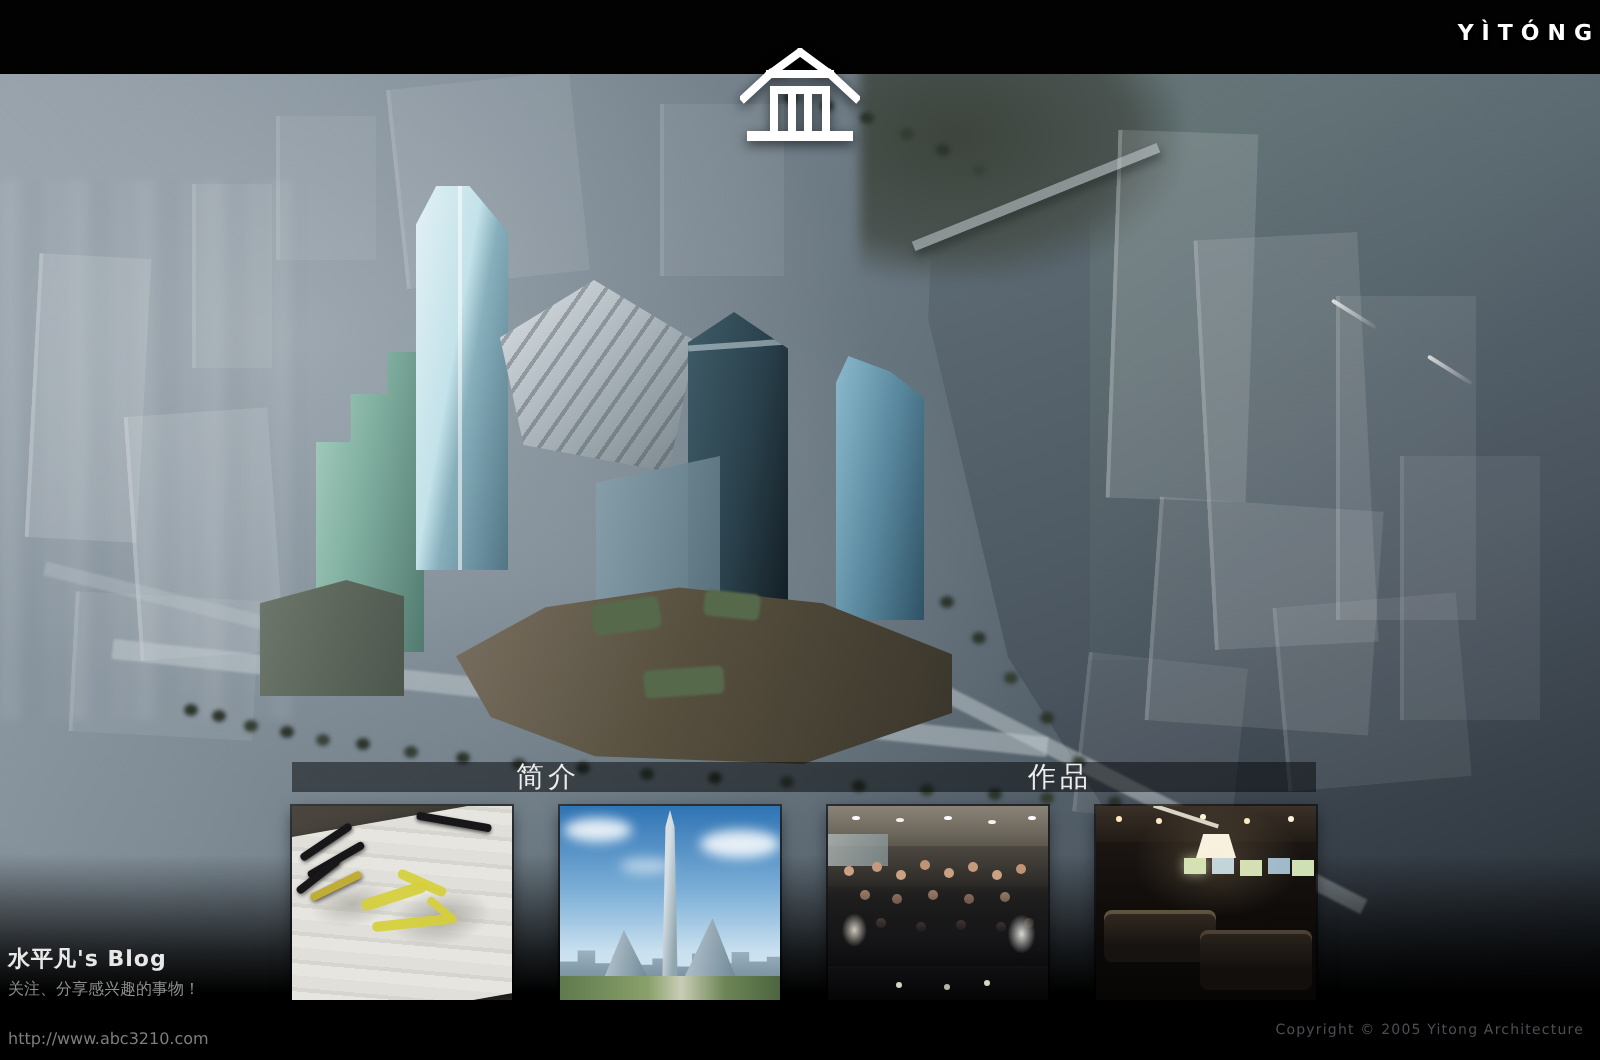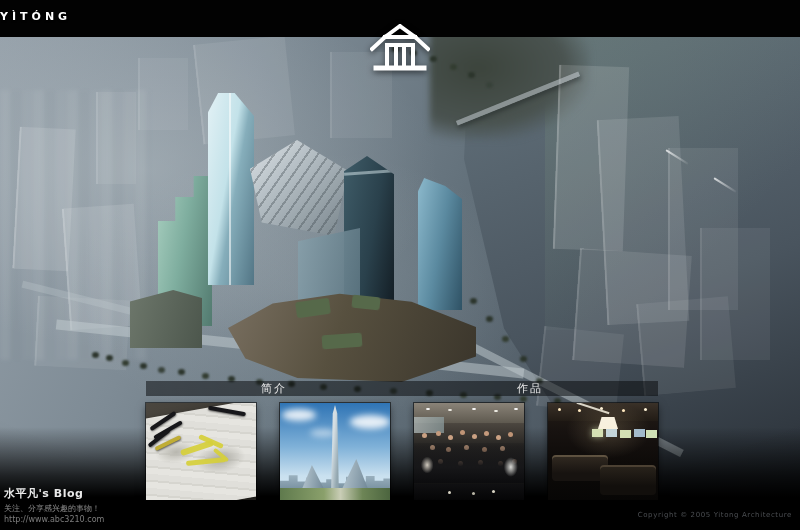--- a/index.html
+++ b/index.html
@@ -79,29 +79,29 @@
   .tr3{left:392px;top:46px;box-shadow:18px 4px #313b33,38px 10px #2c352c,58px 18px #333d31,76px 26px #2c352c,94px 36px #38423a;}
 
   .fade-bottom{position:absolute;left:0;right:0;bottom:33px;height:70px;background:linear-gradient(180deg,rgba(0,0,0,0) 0%,rgba(0,0,0,.75) 70%,#000 100%);}
   .vignette{position:absolute;inset:0;background:radial-gradient(ellipse 120% 90% at 50% 40%,transparent 60%,rgba(0,0,0,.35) 100%);}
 
   
   .topbar{position:absolute;left:0;top:0;width:800px;height:37px;background:#020202;z-index:5;}
   .bottombar{position:absolute;left:0;bottom:0;width:800px;height:33px;background:#000;z-index:5;}
 
   
-  .brand{position:absolute;left:0;right:0;top:10px;text-align:left;z-index:6;cursor:pointer;}
+  .brand{position:absolute;left:0;right:0;top:10px;text-align:right;z-index:6;cursor:pointer;}
   .wordmark{display:block;color:#fff;font-size:11px;font-weight:bold;letter-spacing:4px;text-shadow:0 1px 2px #000;}
   .logoglyph{display:block;margin:1px auto 0;filter:drop-shadow(0 2px 3px rgba(0,0,0,.6));}
   .tagline{position:absolute;left:0;right:0;top:87px;text-align:center;z-index:6;color:#f4f4f4;font-size:13px;font-weight:bold;
     letter-spacing:1.5px;text-shadow:0 1px 3px rgba(0,0,0,.8);}
 
   
   .nav{position:absolute;left:146px;top:381px;width:512px;height:15px;background:rgba(8,9,11,.52);z-index:6;display:flex;}
-  .nav a{flex:1;display:flex;align-items:center;justify-content:center;color:#ececec;font-size:11px;letter-spacing:2px;
+  .nav a{flex:1;display:flex;align-items:center;justify-content:center;color:#ececec;font-size:14px;letter-spacing:2px;
     text-decoration:none;cursor:pointer;}
 
   
   .thumbs{position:absolute;left:146px;top:403px;width:512px;height:97px;display:flex;gap:24px;z-index:6;}
   .thumb{position:relative;width:110px;height:97px;overflow:hidden;cursor:pointer;box-shadow:0 0 0 1px rgba(0,0,0,.55),0 3px 8px rgba(0,0,0,.5);}
 
   
   .th1{background:linear-gradient(120deg,#4a463f 0%,#38352f 100%);}
   .sheet{position:absolute;left:-8px;top:6px;width:132px;height:96px;background:
     radial-gradient(ellipse 30px 16px at 30% 40%,#b8b7af 0%,transparent 70%),
@@ -163,21 +163,21 @@
   .lamparm{position:absolute;left:28px;top:4px;width:34px;height:2px;background:#d9d4c6;transform:rotate(18deg);}
   .sofa{position:absolute;background:linear-gradient(180deg,#2e2username 0,#000 0);}
   .sofa1{left:4px;top:52px;width:56px;height:26px;background:linear-gradient(180deg,#332b22 0%,#171310 70%);border-radius:4px;box-shadow:inset 0 2px 0 rgba(200,175,135,.3);}
   .sofa2{left:52px;top:62px;width:56px;height:30px;background:linear-gradient(180deg,#2a241c 0%,#120f0c 70%);border-radius:4px;box-shadow:inset 0 2px 0 rgba(200,175,135,.22);}
   .glow4{position:absolute;inset:0;background:radial-gradient(ellipse 60px 40px at 55% 28%,rgba(255,225,170,.18),transparent 70%);}
 
   
   .blog{position:absolute;left:4px;bottom:6px;z-index:7;}
   .blog-title{color:#e8e8e8;font-size:11px;font-weight:bold;letter-spacing:.5px;cursor:pointer;}
   .blog-sub{color:#8d8d8d;font-size:8px;margin-top:2px;}
-  .blog-url{color:#7d7d7d;font-size:8px;margin-top:1px;cursor:pointer;text-decoration:none;display:block;}
+  .blog-url{color:#7d7d7d;font-size:8px;margin-top:15px;cursor:pointer;text-decoration:none;display:block;}
   .copyright{position:absolute;right:8px;bottom:11px;z-index:7;text-align:right;color:#4b4e52;font-size:7px;letter-spacing:.6px;line-height:8px;}
 </style>
 </head>
 <body>
 
 <div class="stage">
 
   <div class="scene">
     <div class="haze"></div>
     <div class="river"></div>

